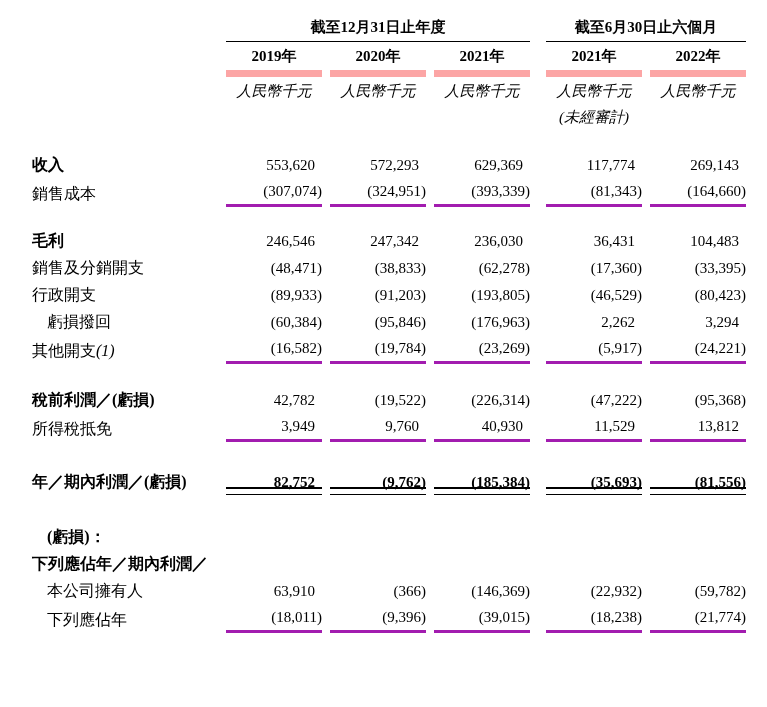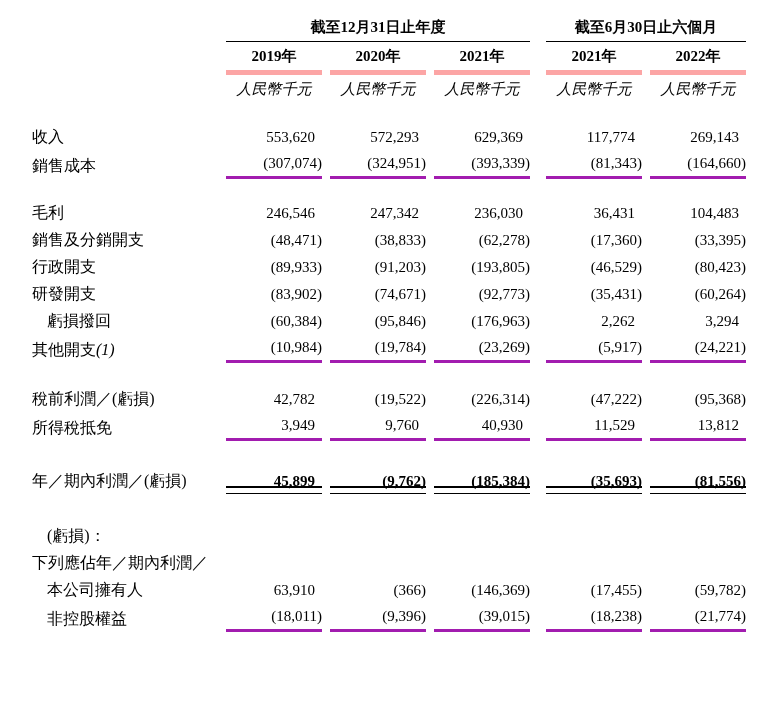--- a/index.html
+++ b/index.html
@@ -23,21 +23,21 @@
   col.numcol.wide { width: 104px; }
   td { vertical-align: bottom; padding: 0; }
 
   
   td.lbl {
     font-size: 16px;
     line-height: 19px;
     padding: 4px 0 4px 24px;
     white-space: nowrap;
   }
-  td.lbl.b { font-weight: normal; }
+  td.lbl.b { font-weight: bold; }
   td.lbl.ind { padding-left: 39px; }
   .it { font-style: italic; }
 
   
   td.num { padding: 0; }
   td.num.g2 { padding-left: 8px; }  
   td.num .cw {
     text-align: right;
     padding: 4px 0 3px 0;
     white-space: nowrap;
@@ -68,21 +68,21 @@
     font-size: 15px;
     text-align: center;
     border-bottom: 1px solid #000;
     padding: 10px 0 4px 0;
   }
   thead td.gh.g2 { padding-left: 8px; }
   thead .yh .cw {
     font-weight: bold;
     font-size: 15px;
     text-align: center;
-    border-bottom: 5px solid #fca5a5;
+    border-bottom: 7px solid #fca5a5;
     padding: 5px 0 4px 0;
   }
   thead td.yh.g2 { padding-left: 8px; }
   thead .uh .cw {
     font-size: 15px;
     font-style: italic;
     text-align: center;
     padding: 5px 0 2px 0;
   }
   thead td.uh.g2 { padding-left: 8px; }
@@ -139,20 +139,30 @@
       <td class="uh">
           <div class="cw">人民幣千元</div>
         </td>
       <td class="uh g2">
           <div class="cw">人民幣千元</div>
         </td>
       <td class="uh">
           <div class="cw">人民幣千元</div>
         </td>
     </tr>
+    <tr>
+      <td></td>
+      <td></td>
+      <td></td>
+      <td></td>
+      <td class="uh g2">
+        <div class="cw">(未經審計)</div>
+      </td>
+      <td></td>
+    </tr>
   </thead>
   <tbody>
       <tr class="spacer">
         <td colspan="6" style="height: 22px;"></td>
       </tr>
       <tr>
         <td class="lbl b">收入</td>
         <td class="num">
           <div class="cw"><span class="v">553,620</span></div>
         </td>
@@ -238,59 +248,41 @@
           <div class="cw"><span class="v neg">(193,805)</span></div>
         </td>
         <td class="num g2">
           <div class="cw"><span class="v neg">(46,529)</span></div>
         </td>
         <td class="num">
           <div class="cw"><span class="v neg">(80,423)</span></div>
         </td>
       </tr>
       <tr>
-        <td class="lbl">研發開支</td>
-        <td class="num">
-          <div class="cw"><span class="v neg">(83,902)</span></div>
-        </td>
-        <td class="num">
-          <div class="cw"><span class="v neg">(74,671)</span></div>
-        </td>
-        <td class="num">
-          <div class="cw"><span class="v neg">(92,773)</span></div>
-        </td>
-        <td class="num g2">
-          <div class="cw"><span class="v neg">(35,431)</span></div>
-        </td>
-        <td class="num">
-          <div class="cw"><span class="v neg">(60,264)</span></div>
-        </td>
-      </tr>
-      <tr>
         <td class="lbl ind">虧損撥回</td>
         <td class="num">
           <div class="cw"><span class="v neg">(60,384)</span></div>
         </td>
         <td class="num">
           <div class="cw"><span class="v neg">(95,846)</span></div>
         </td>
         <td class="num">
           <div class="cw"><span class="v neg">(176,963)</span></div>
         </td>
         <td class="num g2">
           <div class="cw"><span class="v">2,262</span></div>
         </td>
         <td class="num">
           <div class="cw"><span class="v">3,294</span></div>
         </td>
       </tr>
       <tr>
         <td class="lbl">其他開支<span class="it">(1)</span></td>
         <td class="num">
-          <div class="cw u1"><span class="v neg">(10,984)</span></div>
+          <div class="cw u1"><span class="v neg">(16,582)</span></div>
         </td>
         <td class="num">
           <div class="cw u1"><span class="v neg">(19,784)</span></div>
         </td>
         <td class="num">
           <div class="cw u1"><span class="v neg">(23,269)</span></div>
         </td>
         <td class="num g2">
           <div class="cw u1"><span class="v neg">(5,917)</span></div>
         </td>
@@ -336,21 +328,21 @@
         <td class="num">
           <div class="cw u1"><span class="v">13,812</span></div>
         </td>
       </tr>
       <tr class="spacer">
         <td colspan="6" style="height: 26px;"></td>
       </tr>
       <tr>
         <td class="lbl b">年／期內利潤／(虧損)</td>
         <td class="num">
-          <div class="cw u2"><span class="v b">45,899</span></div>
+          <div class="cw u2"><span class="v b">82,752</span></div>
         </td>
         <td class="num">
           <div class="cw u2"><span class="v b neg">(9,762)</span></div>
         </td>
         <td class="num">
           <div class="cw u2"><span class="v b neg">(185,384)</span></div>
         </td>
         <td class="num g2">
           <div class="cw u2"><span class="v b neg">(35,693)</span></div>
         </td>
@@ -402,28 +394,28 @@
         <td class="num">
           <div class="cw"><span class="v">63,910</span></div>
         </td>
         <td class="num">
           <div class="cw"><span class="v neg">(366)</span></div>
         </td>
         <td class="num">
           <div class="cw"><span class="v neg">(146,369)</span></div>
         </td>
         <td class="num g2">
-          <div class="cw"><span class="v neg">(17,455)</span></div>
+          <div class="cw"><span class="v neg">(22,932)</span></div>
         </td>
         <td class="num">
           <div class="cw"><span class="v neg">(59,782)</span></div>
         </td>
       </tr>
       <tr>
-        <td class="lbl ind">非控股權益</td>
+        <td class="lbl ind">下列應佔年</td>
         <td class="num">
           <div class="cw u1"><span class="v neg">(18,011)</span></div>
         </td>
         <td class="num">
           <div class="cw u1"><span class="v neg">(9,396)</span></div>
         </td>
         <td class="num">
           <div class="cw u1"><span class="v neg">(39,015)</span></div>
         </td>
         <td class="num g2">

